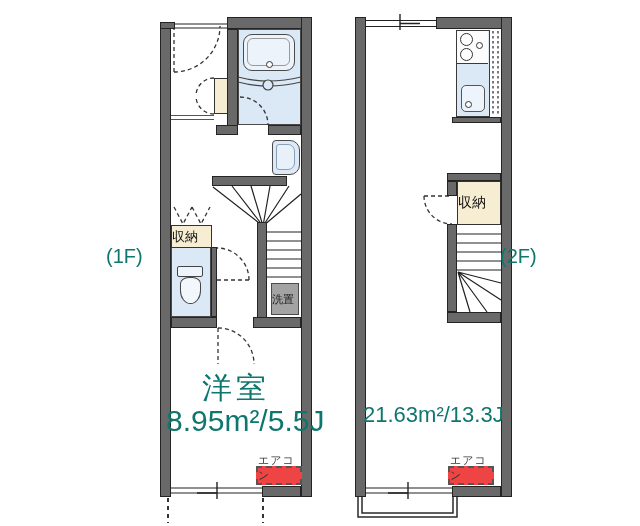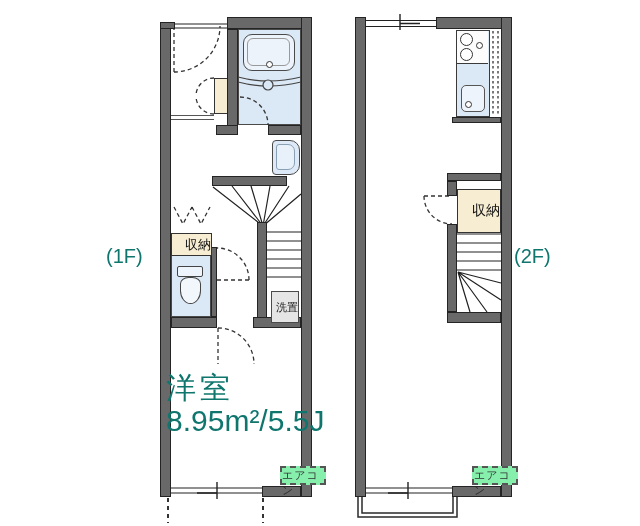--- a/index.html
+++ b/index.html
@@ -2,28 +2,28 @@
 <html><head>
 <meta charset="utf-8">
 <style>
   html,body{margin:0;padding:0;background:#ffffff;}
   #canvas{position:relative;width:640px;height:526px;background:#ffffff;overflow:hidden;
           font-family:"Liberation Sans","DejaVu Sans",sans-serif;}
   .wall{position:absolute;background:#696969;border:1px solid #242424;box-sizing:border-box;z-index:4;}
   .room{position:absolute;background:#dbe8f5;border:1px solid #4a4a4a;box-sizing:border-box;z-index:1;}
   .fix{position:absolute;box-sizing:border-box;z-index:2;}
   .cream{background:#f6edd2;border:1.5px solid #333;}
-  .blue{background:#e5e5e5;border:1.5px solid #4a4a4a;}
+  .blue{background:#a3a3a3;border:1.5px solid #4a4a4a;}
   .inner{position:absolute;box-sizing:border-box;}
   .lbl{position:absolute;z-index:5;color:#0f766e;line-height:1.05;}
-  .center{text-align:left;}
-  .flexc{display:flex;align-items:center;justify-content:flex-end;z-index:5;margin-top:8px;}
+  .center{text-align:center;}
+  .flexc{display:flex;align-items:center;justify-content:flex-start;z-index:5;}
   .dashedbox{position:absolute;border:2px dashed #555;box-sizing:border-box;z-index:5;
-             display:flex;align-items:flex-start;justify-content:center;
-             font-size:11px;color:#333;letter-spacing:1px;background:#86efac;margin-left:24px;}
+             display:flex;align-items:flex-end;justify-content:center;
+             font-size:11px;color:#333;letter-spacing:1px;background:#ef4444;}
   .circ{position:absolute;border:1.2px solid #333;border-radius:50%;background:#fff;box-sizing:border-box;}
   svg#lines{position:absolute;left:0;top:0;z-index:3;pointer-events:none;}
 </style>
 </head>
 <body>
 
 <div id="canvas">
 
   <div class="room" style="left:238px;top:29px;width:63px;height:96px;"></div>
   <div class="fix" style="left:243px;top:34px;width:52px;height:37px;background:#edf3fa;border:1.5px solid #4a4a4a;border-radius:9px;">
@@ -138,25 +138,26 @@
   <div class="wall" style="left:436px;top:17px;width:76px;height:12px;"></div>
   <div class="wall" style="left:501px;top:17px;width:11px;height:480px;"></div>
   <div class="wall" style="left:452px;top:117px;width:49px;height:6px;"></div>
   <div class="wall" style="left:447px;top:173px;width:54px;height:8px;"></div>
   <div class="wall" style="left:447px;top:181px;width:10px;height:15px;"></div>
   <div class="wall" style="left:447px;top:224px;width:10px;height:88px;"></div>
   <div class="wall" style="left:447px;top:312px;width:54px;height:11px;"></div>
   <div class="wall" style="left:452px;top:486px;width:49px;height:11px;"></div>
 
   <div class="lbl" style="left:106px;top:246px;width:54px;font-size:20px;">(1F)</div>
-  <div class="lbl" style="left:514px;top:246px;width:54px;font-size:20px;">(2F)</div>
+  <div class="lbl" style="left:500px;top:246px;width:54px;font-size:20px;">(2F)</div>
 
   <div class="lbl center" style="left:166px;top:372px;width:140px;font-size:30px;letter-spacing:4px;font-weight:500;">洋室</div>
   <div class="lbl center" style="left:166px;top:405px;width:140px;font-size:30px;">8.95m²/5.5J</div>
 
+  <div class="lbl center" style="left:363px;top:403px;width:140px;font-size:22px;">21.63m²/13.3J</div>
 
   <div class="dashedbox" style="left:256px;top:466px;width:46px;height:19px;">
       <span>エアコン</span>
     </div>
   <div class="dashedbox" style="left:448px;top:466px;width:46px;height:19px;">
       <span>エアコン</span>
     </div>
 
 </div>
 

